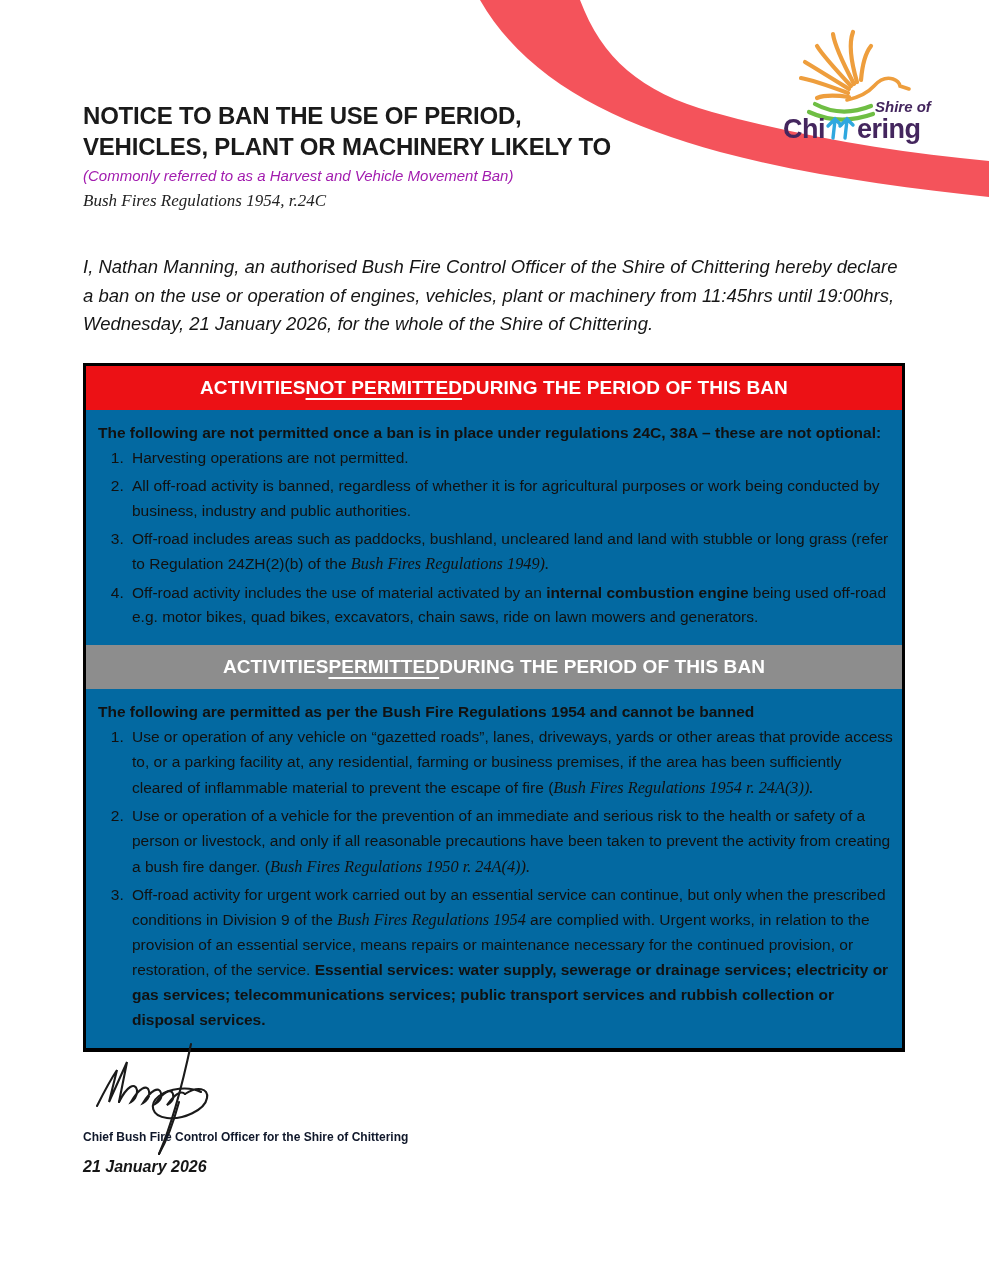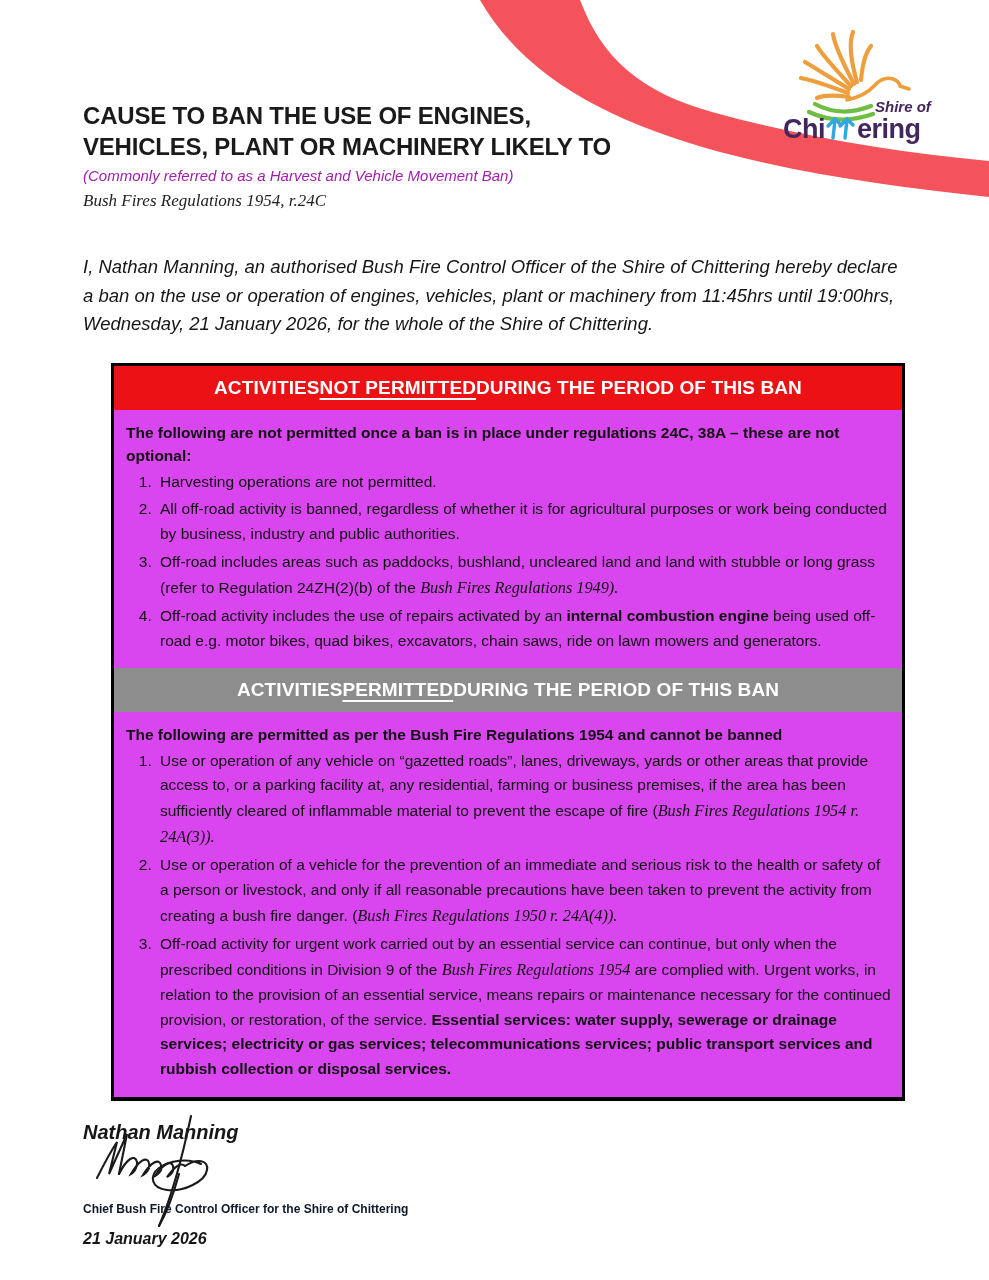--- a/index.html
+++ b/index.html
@@ -11,21 +11,21 @@
   
   .swoosh{position:absolute;top:0;left:0;width:989px;height:210px;pointer-events:none;}
   
   .logo{position:absolute;top:22px;right:36px;width:176px;height:132px;}
   .content{padding:0 84px 0 83px;position:relative;}
   .title{margin-top:100px;font-size:24px;font-weight:700;line-height:31px;color:#1a1a1a;letter-spacing:-0.2px;}
   .subtitle{margin-top:5px;font-size:15px;font-style:italic;color:#a21caf;}
   .reg-ref{margin-top:7px;font-family:"Liberation Serif",serif;font-style:italic;font-size:17px;color:#222;}
   .declaration{margin-top:42px;margin-bottom:0;font-size:18.5px;font-style:italic;line-height:1.55;color:#161616;max-width:850px;}
   
-  .ban-box{margin-top:24px;border:3px solid #000;border-bottom-width:4px;background:#d946ef;margin-left:28px;}
+  .ban-box{margin-top:24px;border:3px solid #000;border-bottom-width:4px;background:#0369a1;}
   .banner{
     display:flex;align-items:center;justify-content:center;
     height:44px;color:#fff;font-weight:700;font-size:19px;letter-spacing:0.1px;
     text-align:center;
   }
   .banner-red{background:var(--banner-red,#EC1115);}
   .banner-gray{background:var(--banner-gray,#8D8D8D);}
   .box-content{padding:9px 9px 12px 12px;}
   .intro{margin:2px 0 2px;font-size:15.5px;font-weight:700;line-height:1.5;}
   ol.ban-list{margin:0;padding-left:30px;}
@@ -77,21 +77,21 @@
         <path d="M56,116 L58,98 M51,104 L58,97 L64,103"></path>
         <path d="M68,116 L70,98 M63,104 L70,97 L76,103"></path>
       </g>
       <text x="80" y="116" fill="#44265E" class="logo-word" font-family="Liberation Sans, sans-serif">ering</text>
     </svg>
   </div>
 
   <div class="content">
 
     <div class="title">
-      <div>CAUSE TO BAN THE USE OF ENGINES,</div>
+      <div>NOTICE TO BAN THE USE OF PERIOD,</div>
       <div>VEHICLES, PLANT OR MACHINERY LIKELY TO</div>
     </div>
 
     <div class="subtitle">(Commonly referred to as a Harvest and Vehicle Movement Ban)</div>
 
     <div class="reg-ref">Bush Fires Regulations 1954, r.24C</div>
 
     <p class="declaration">I, Nathan Manning, an authorised Bush Fire Control Officer of the Shire of Chittering hereby declare a ban on the use or operation of engines, vehicles, plant or machinery from 11:45hrs until 19:00hrs, Wednesday, 21 January 2026, for the whole of the Shire of Chittering.</p>
 
     <section class="ban-box">
@@ -101,21 +101,21 @@
           <span class="seg-underline">NOT PERMITTED</span>
           <span class="seg-plain"> DURING THE PERIOD OF THIS BAN</span>
         </div>
 
       <div class="box-content">
         <p class="intro">The following are not permitted once a ban is in place under regulations 24C, 38A – these are not optional:</p>
         <ol class="ban-list">
           <li><span class="seg-plain">Harvesting operations are not permitted.</span></li>
           <li><span class="seg-plain">All off-road activity is banned, regardless of whether it is for agricultural purposes or work being conducted by business, industry and public authorities.</span></li>
           <li><span class="seg-plain">Off-road includes areas such as paddocks, bushland, uncleared land and land with stubble or long grass (refer to Regulation 24ZH(2)(b) of the </span><span class="seg-serif-italic">Bush Fires Regulations 1949).</span></li>
-          <li><span class="seg-plain">Off-road activity includes the use of repairs activated by an </span><span class="seg-bold">internal combustion engine</span><span class="seg-plain"> being used off-road e.g. motor bikes, quad bikes, excavators, chain saws, ride on lawn mowers and generators.</span></li>
+          <li><span class="seg-plain">Off-road activity includes the use of material activated by an </span><span class="seg-bold">internal combustion engine</span><span class="seg-plain"> being used off-road e.g. motor bikes, quad bikes, excavators, chain saws, ride on lawn mowers and generators.</span></li>
         </ol>
       </div>
 
       <div class="banner banner-gray">
           <span class="seg-plain">ACTIVITIES </span>
           <span class="seg-underline">PERMITTED </span>
           <span class="seg-plain">DURING THE PERIOD OF THIS BAN</span>
         </div>
 
       <div class="box-content">
@@ -123,21 +123,20 @@
         <ol class="ban-list">
           <li><span class="seg-plain">Use or operation of any vehicle on “gazetted roads”, lanes, driveways, yards or other areas that provide access to, or a parking facility at, any residential, farming or business premises, if the area has been sufficiently cleared of inflammable material to prevent the escape of fire (</span><span class="seg-serif-italic">Bush Fires Regulations 1954 r. 24A(3)).</span></li>
           <li><span class="seg-plain">Use or operation of a vehicle for the prevention of an immediate and serious risk to the health or safety of a person or livestock, and only if all reasonable precautions have been taken to prevent the activity from creating a bush fire danger. (</span><span class="seg-serif-italic">Bush Fires Regulations 1950 r. 24A(4)).</span></li>
           <li><span class="seg-plain">Off-road activity for urgent work carried out by an essential service can continue, but only when the prescribed conditions in Division 9 of the </span><span class="seg-serif-italic">Bush Fires Regulations 1954</span><span class="seg-plain"> are complied with. Urgent works, in relation to the provision of an essential service, means repairs or maintenance necessary for the continued provision, or restoration, of the service. </span><span class="seg-bold">Essential services: water supply, sewerage or drainage services; electricity or gas services; telecommunications services; public transport services and rubbish collection or disposal services.</span></li>
         </ol>
       </div>
 
     </section>
 
     <div class="signature-block">
-      <div class="sig-name">Nathan Manning</div>
       <svg class="sig-scrawl" viewBox="0 0 230 112" aria-hidden="true">
         <g stroke="#1a1a1a" stroke-width="2.1" fill="none" stroke-linecap="round">
           <path d="M112,2 C104,40 92,84 80,112"></path>
           <path d="M18,64 C26,48 34,34 38,28 L30,60 L48,20 L40,60"></path>
           <path d="M40,60 C48,44 56,40 58,48 C59,54 54,59 52,60 C60,46 68,42 70,49 C72,55 66,60 64,61 C72,48 80,44 82,51 C84,57 78,61 76,62 C84,50 92,46 94,52 C96,58 90,62 88,63 C96,52 102,48 106,52"></path>
           <path d="M106,52 C118,44 130,46 128,56 C126,68 104,78 88,76 C72,74 70,62 80,54 C90,46 110,44 122,50"></path>
           <path d="M100,60 C94,82 88,98 80,112"></path>
         </g>
       </svg>
       <div class="sig-title">Chief Bush Fire Control Officer for the Shire of Chittering</div>

